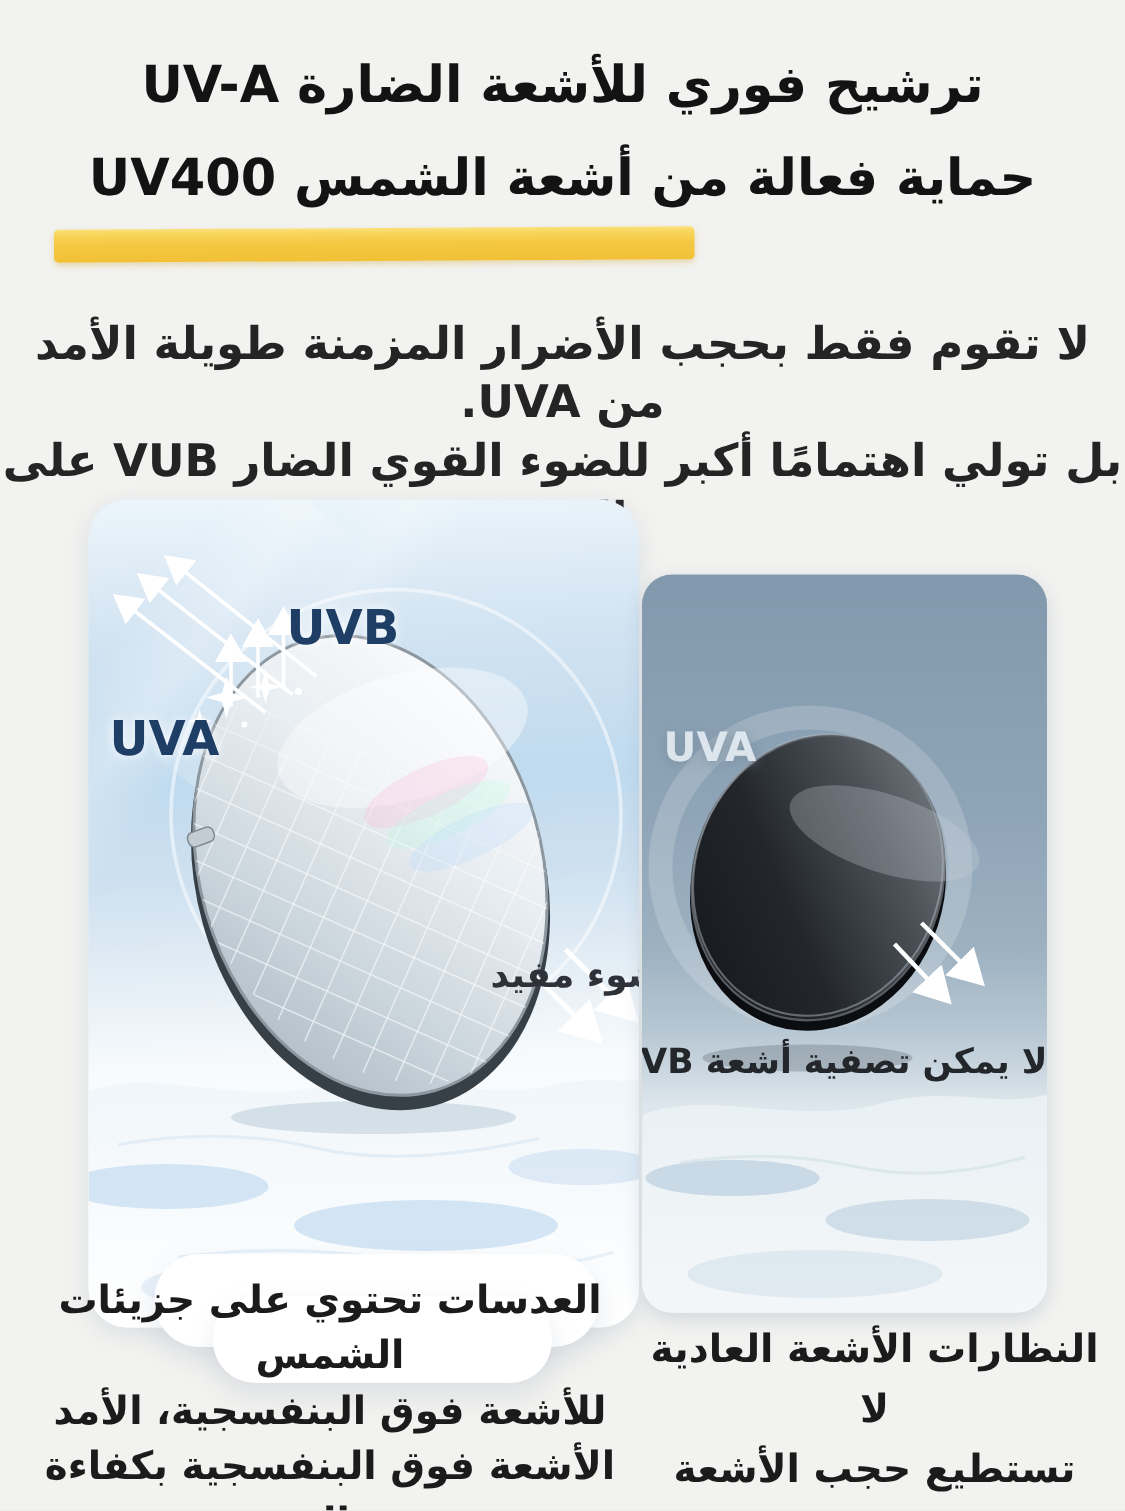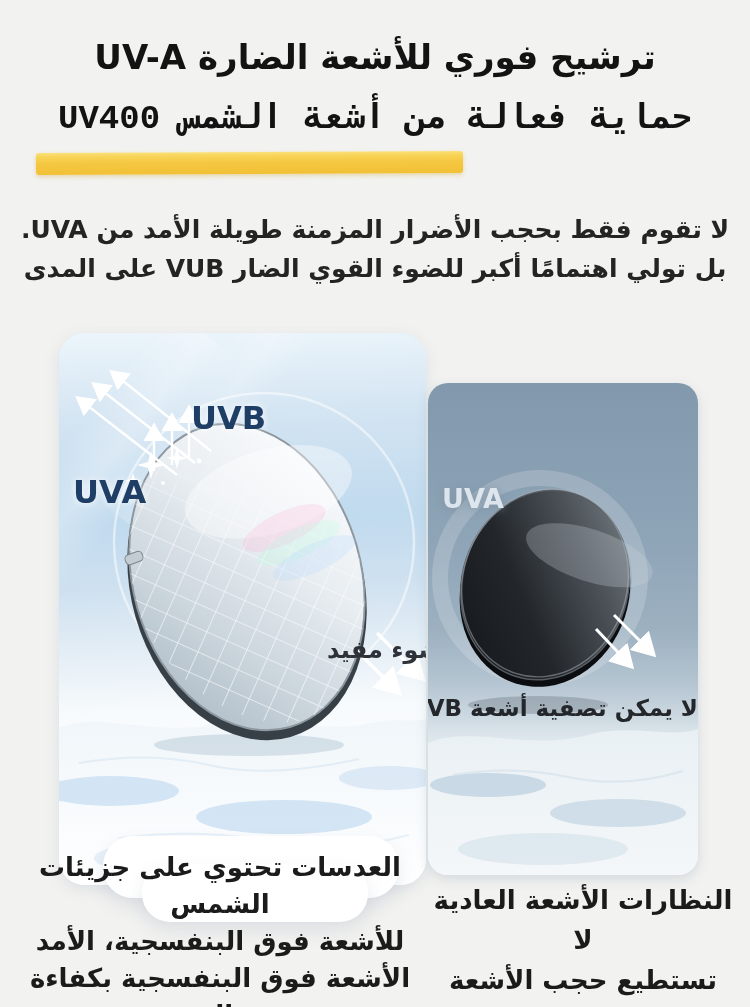--- a/index.html
+++ b/index.html
@@ -3,27 +3,27 @@
 <meta charset="utf-8">
 <style>
   html,body{margin:0;padding:0;}
   body{background:#e8e8e6;font-family:"DejaVu Sans",sans-serif;}
   .page{position:relative;width:750px;height:1007px;margin:0 auto;background:#f2f2f0;overflow:hidden;}
 
   
   .title{position:absolute;left:0;right:0;text-align:center;font-size:34px;line-height:50px;
          font-weight:700;color:#131313;letter-spacing:0;}
   .title.l1{top:32px;}
-  .title.l2{top:94px;font-family:Liberation Mono, monospace;}
+  .title.l2{top:94px;}
   .accent-bar{position:absolute;left:36px;top:152px;width:427px;height:22px;border-radius:3px;
       background:linear-gradient(180deg,#fae17c 0%,#f8d55a 16%,#f5c843 45%,#f1c035 100%);
       box-shadow:0 2px 4px rgba(205,165,45,.35);transform:rotate(-0.3deg);}
 
   
-  .intro{position:absolute;left:0;right:0;top:210px;text-align:center;font-size:25px;
+  .intro{position:absolute;left:0;right:0;top:210px;text-align:center;font-size:30px;
          line-height:39px;font-weight:600;color:#242424;}
 
   
   .card{position:absolute;overflow:hidden;}
   .card-left{left:59px;top:333px;width:367px;height:552px;border-radius:26px;
       background:linear-gradient(178deg,#ecf5fb 0%,#d3e4f2 16%,#c0daee 34%,#cfe1f0 46%,
                  #e6eff6 58%,#f8fbfd 68%,#ffffff 100%);
       box-shadow:0 4px 14px rgba(150,170,190,.25);}
   .card-right{left:428px;top:383px;width:270px;height:492px;border-radius:20px;
       background:linear-gradient(180deg,#8298ac 0%,#8da3b6 30%,#9cb0c0 50%,#b7c7d3 62%,

